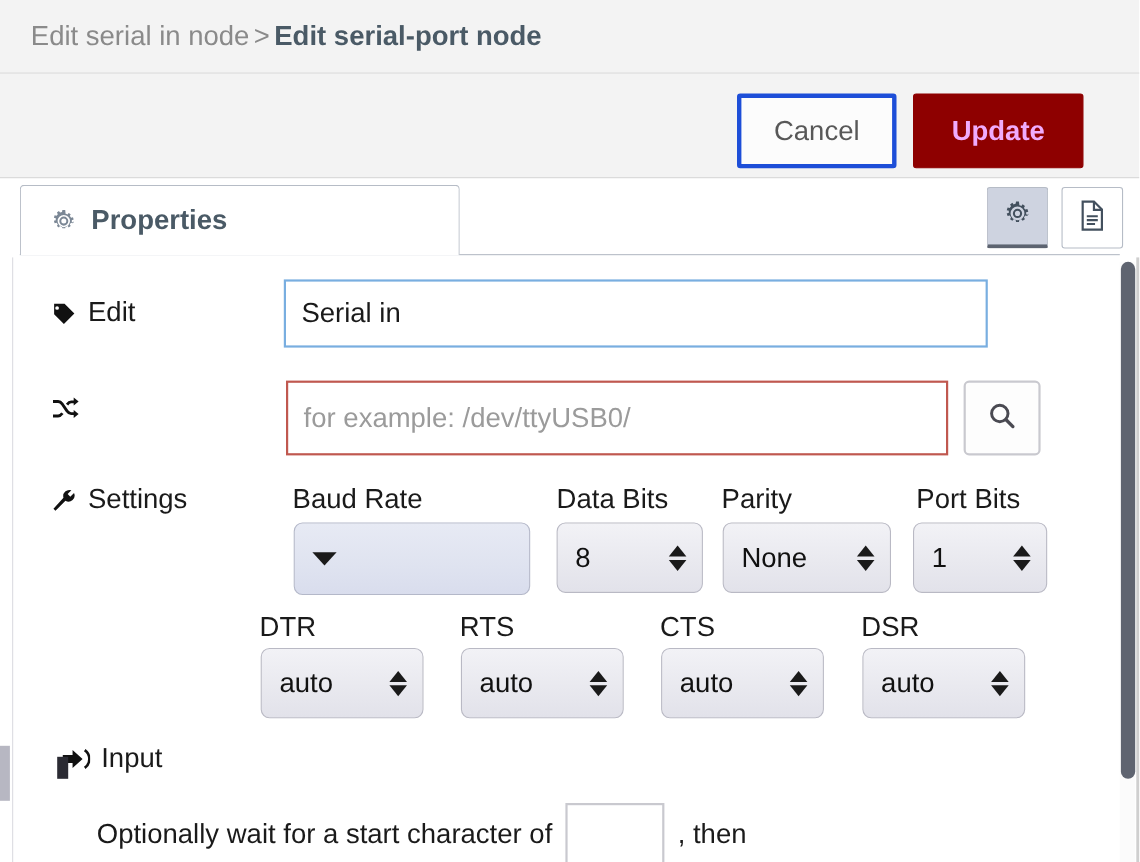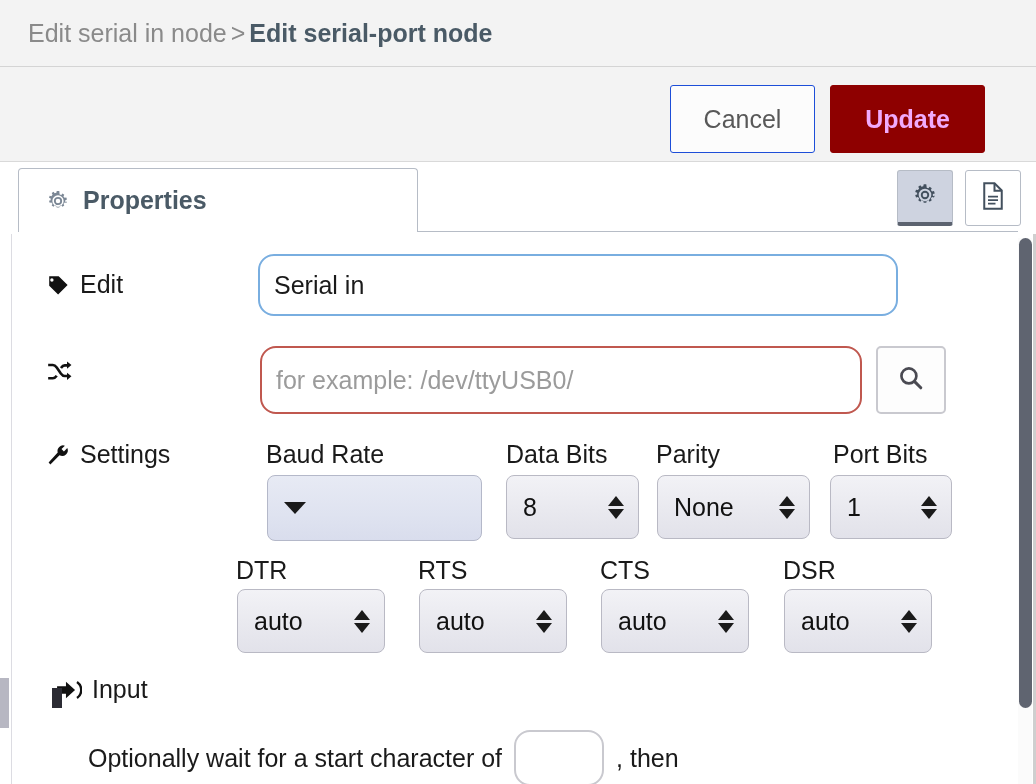--- a/index.html
+++ b/index.html
@@ -88,21 +88,21 @@
     background: #fcfcfc;
     border: 1px solid #cfcfcf;
     color: #585858;
   }
   .btn-cancel {
     left: 670px;
     top: 18px;
     width: 145px;
     height: 68px;
     background: #fcfcfc;
-    border: 1px solid #1d4ed8;
+    border: 4px solid #1d4ed8;
     color: #585858;
   }
   .btn-update {
     left: 830px;
     top: 18px;
     width: 155px;
     height: 68px;
     background: #8e0000;
     border: 1px solid #8e0000;
     color: #f0abfc;
@@ -200,21 +200,21 @@
   }
 
   
   .text-input {
     position: absolute;
     box-sizing: border-box;
     font-family: "Liberation Sans", sans-serif;
     font-size: 25px;
     color: #1a1a1a;
     padding: 0 14px;
-    border-radius: 16px;
+    border-radius: 0;
     background: #ffffff;
     outline: none;
   }
   .input-name {
     border: 2px solid #79aee0;
   }
   .input-serialport {
     border: 2px solid #c0584f;
   }
   .input-serialport::placeholder {

